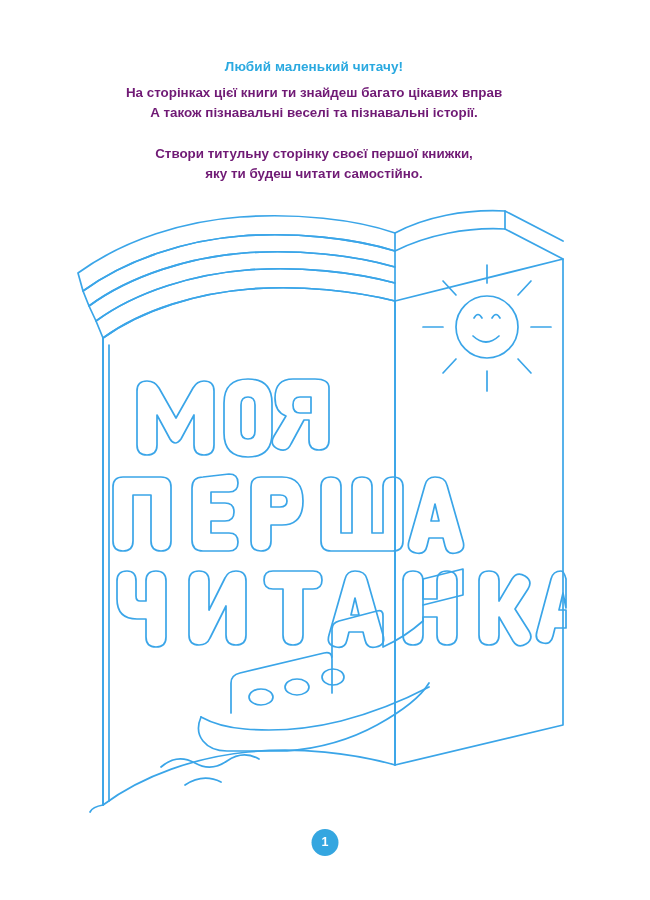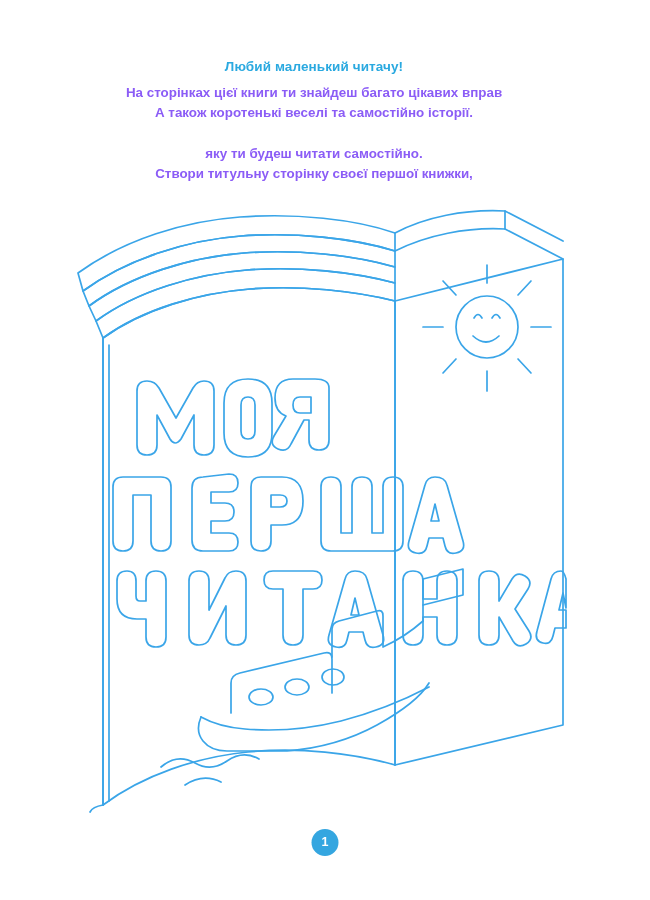--- a/index.html
+++ b/index.html
@@ -34,21 +34,21 @@
   .intro-heading {
     font-size: 13.5px;
     font-weight: bold;
     color: #2aa9e0;
     letter-spacing: .1px;
     margin: 0 0 7px 0;
     line-height: 1.3;
   }
   .intro-line {
     font-size: 13.4px;
-    color: #8b5cf6;
+    color: #701a75;
     line-height: 20.5px;
     margin: 0;
     font-weight: 600;
   }
   .intro-gap {
     height: 20px;
   }
 
   
   .book-wrap {
@@ -83,24 +83,24 @@
   }
 </style>
 </head>
 <body>
 
 <div class="page">
 
   <div class="intro">
     <p class="intro-heading">Любий маленький читачу!</p>
     <p class="intro-line">На сторінках цієї книги ти знайдеш багато цікавих вправ</p>
-    <p class="intro-line">А також коротенькі веселі та самостійно історії.</p>
+    <p class="intro-line">А також пізнавальні веселі та пізнавальні історії.</p>
     <div class="intro-gap"></div>
+    <p class="intro-line">Створи титульну сторінку своєї першої книжки,</p>
     <p class="intro-line">яку ти будеш читати самостійно.</p>
-    <p class="intro-line">Створи титульну сторінку своєї першої книжки,</p>
   </div>
 
   <div class="book-wrap">
     <svg class="book-svg" width="520" height="620" viewBox="0 0 520 620" fill="none" stroke="#3aa5e8" stroke-width="1.7" stroke-linecap="round" stroke-linejoin="round">
 
       <g>
         <path d="M13 68 C 60 34, 120 16, 175 12 C 230 8, 290 14, 330 28 L 330 46 C 288 33, 230 27, 176 31 C 122 35, 62 54, 18 86 Z"></path>
         <path d="M18 86 C 62 54, 122 35, 176 31 C 230 27, 288 33, 330 46 L 330 62 C 288 50, 232 44, 179 48 C 126 52, 66 70, 24 101 Z"></path>
         <path d="M24 101 C 66 70, 126 52, 179 48 C 232 44, 288 50, 330 62 L 330 78 C 289 67, 234 61, 182 65 C 130 69, 72 86, 31 116 Z"></path>
         <path d="M31 116 C 72 86, 130 69, 182 65 C 234 61, 289 67, 330 78 L 330 96 C 290 86, 236 80, 185 84 C 134 88, 78 104, 38 133 Z"></path>

